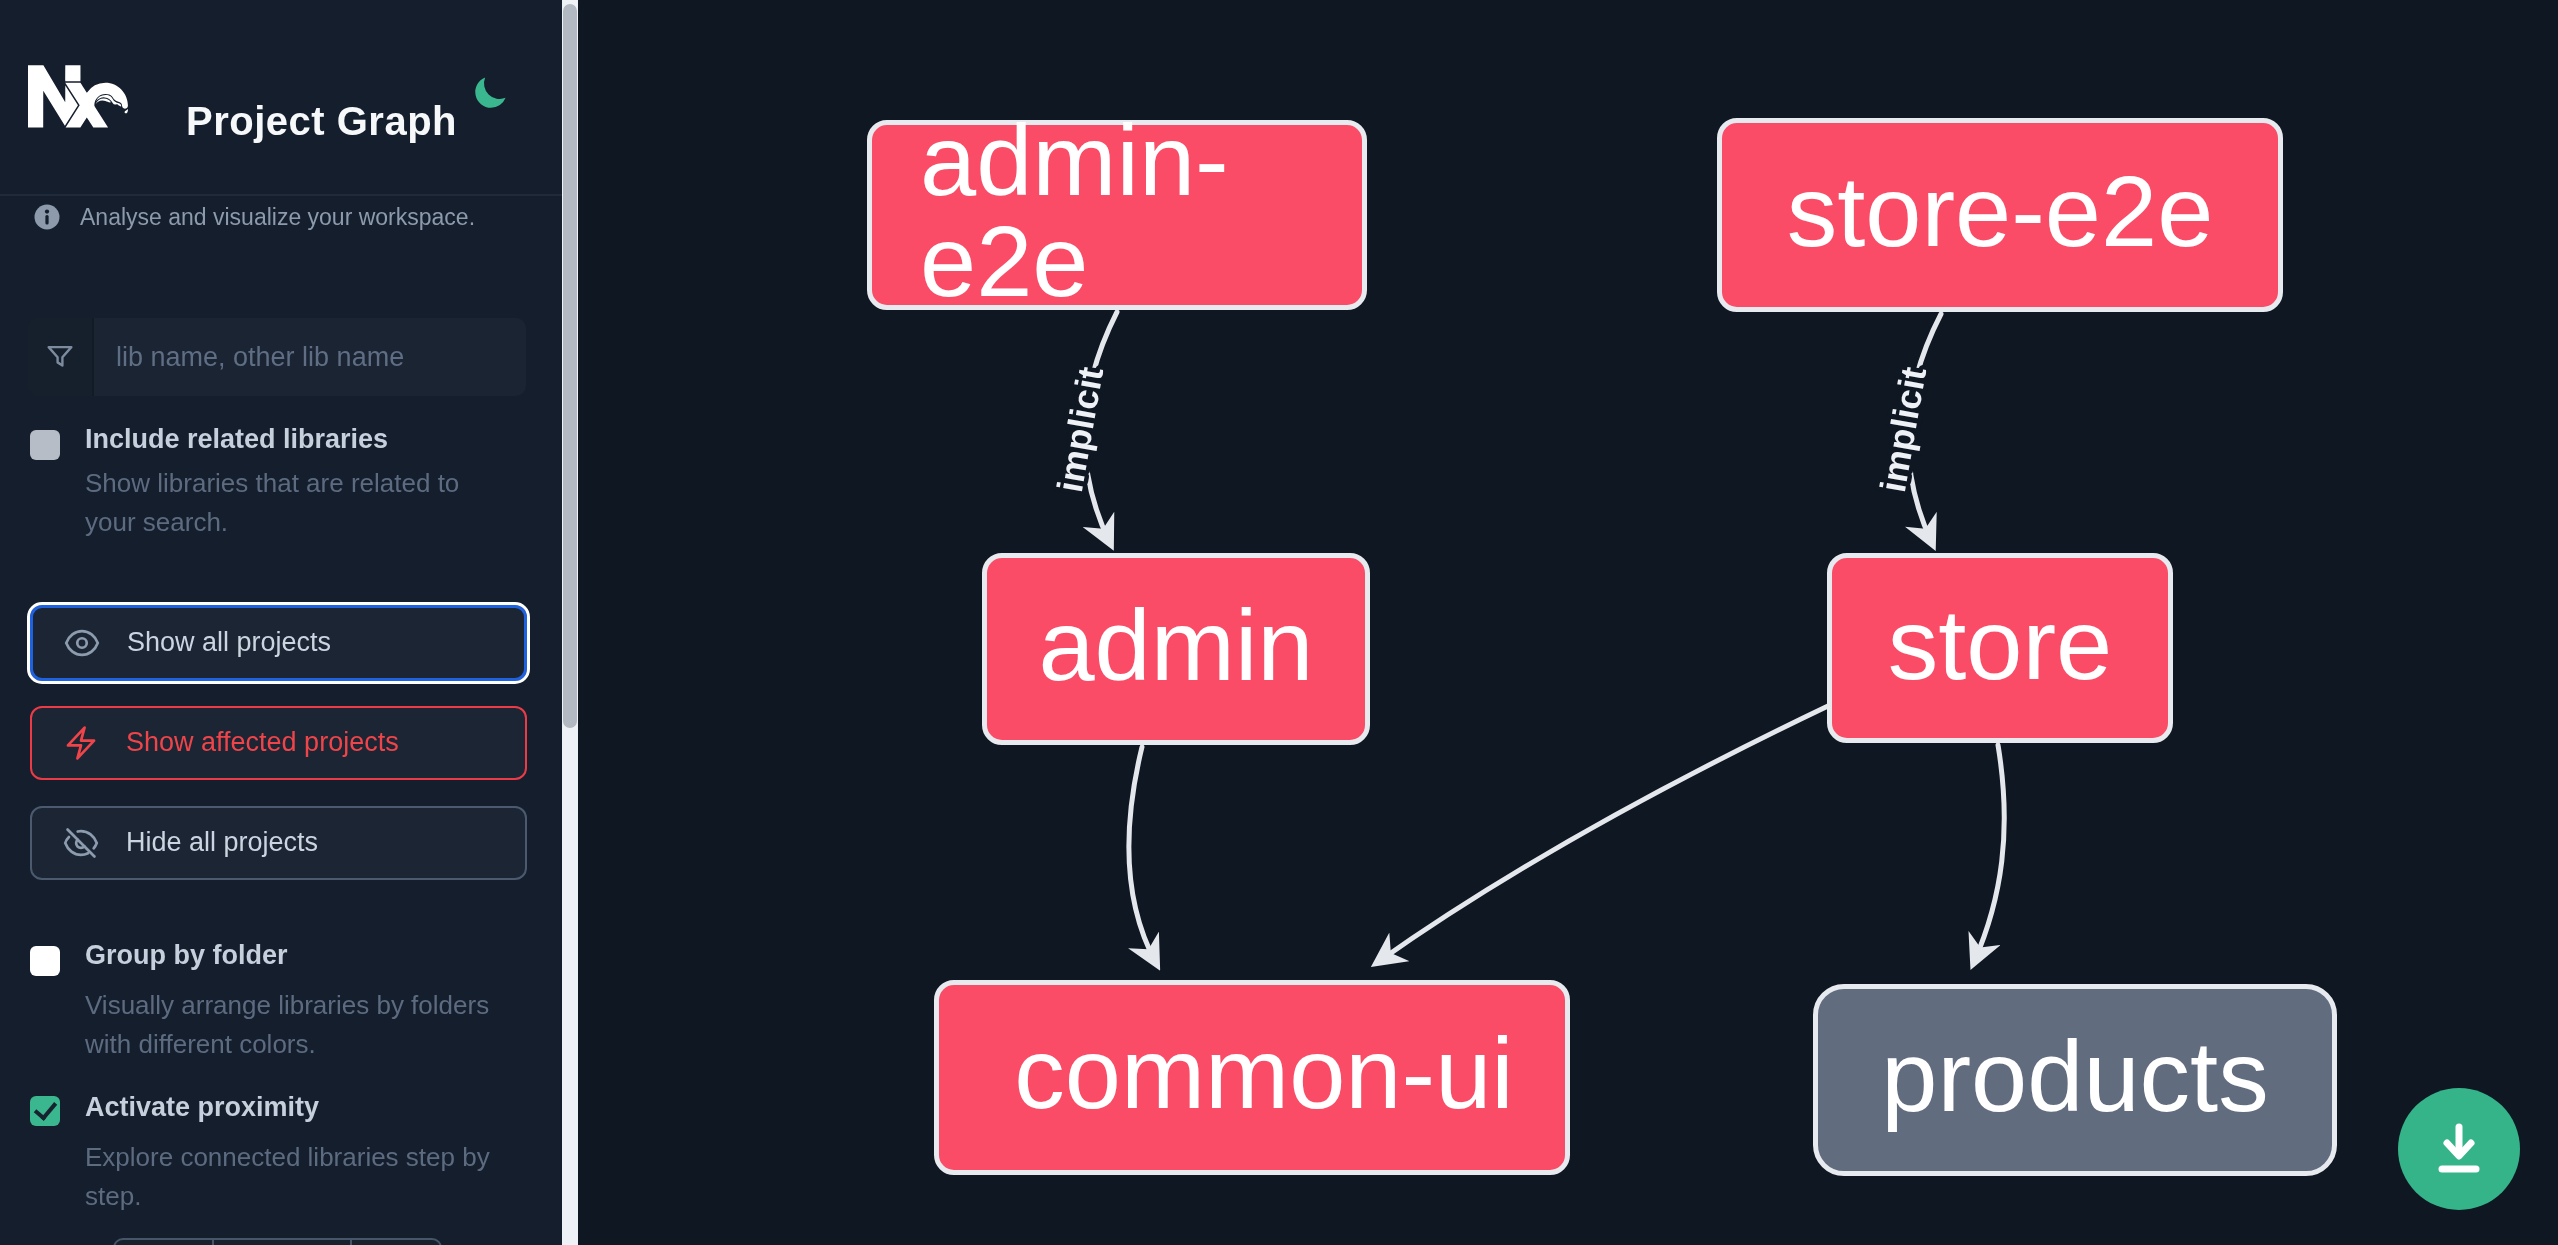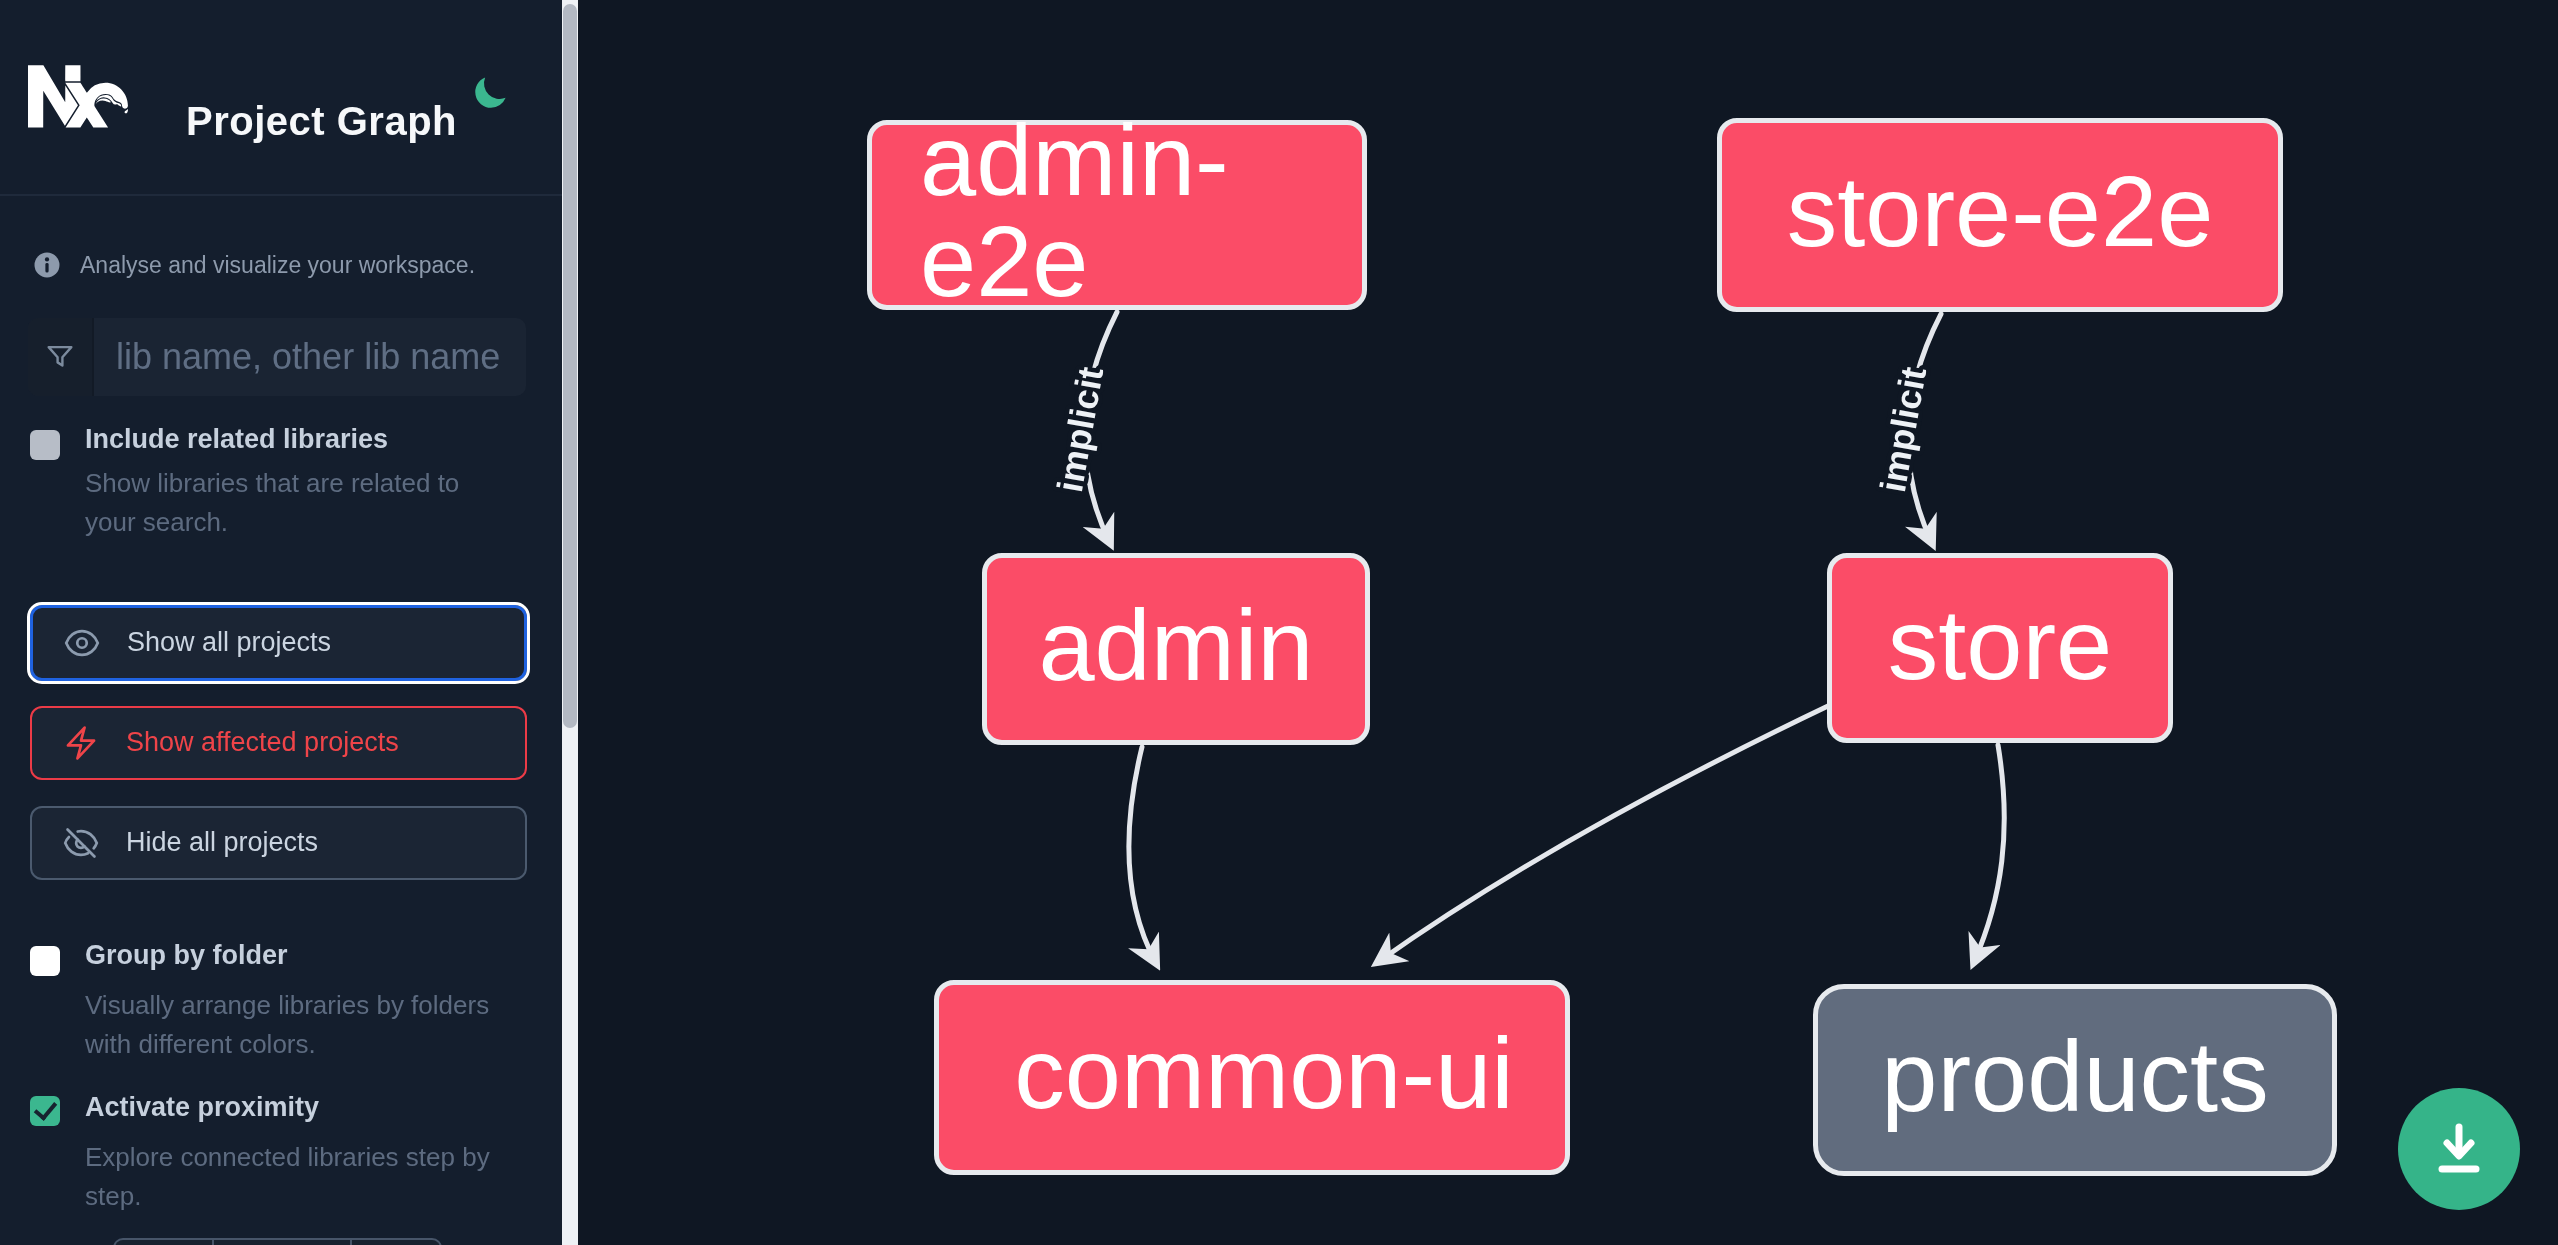--- a/index.html
+++ b/index.html
@@ -25,29 +25,29 @@
   .sidebar{position:absolute;left:0;top:0;width:572px;height:1245px;background:#141e2d;z-index:2;}
   .sb-scrollbar{position:absolute;left:562px;top:0;width:16px;height:1245px;background:#eef1f5;z-index:3;}
   .sb-thumb{position:absolute;left:1px;top:4px;width:14px;height:724px;background:#b3b9c3;border-radius:7px;}
 
   .header-divider{position:absolute;left:0;top:194px;width:562px;height:2px;background:#1f2a3b;}
 
   .nx-logo{position:absolute;left:28px;top:64px;width:100px;height:64px;}
   .page-title{position:absolute;left:186px;top:72px;font-size:40px;font-weight:700;color:#f6f8fa;letter-spacing:.5px;}
   .theme-toggle{position:absolute;left:468px;top:70px;width:46px;height:46px;background:transparent;border:none;cursor:pointer;padding:0;}
 
-  .info-row{position:absolute;left:32px;top:202px;display:flex;align-items:center;gap:18px;width:500px;margin-top:48px;}
+  .info-row{position:absolute;left:32px;top:202px;display:flex;align-items:center;gap:18px;width:500px;}
   .info-text{font-size:23px;color:#8d9aac;}
 
   .search-bar{position:absolute;left:28px;top:318px;width:498px;height:78px;background:#1a2433;
               border-radius:10px;display:flex;align-items:stretch;overflow:hidden;}
   .search-icon-cell{width:66px;background:#161f2c;display:flex;align-items:center;justify-content:center;
                     border-right:2px solid #121a26;flex:none;}
   .search-input{flex:1;background:transparent;border:none;outline:none;color:#cbd5e1;
-                font-size:36px;padding:0 22px;font-family:"Liberation Sans",sans-serif;}
+                font-size:27px;padding:0 22px;font-family:"Liberation Sans",sans-serif;}
   .search-input::placeholder{color:#5f6e84;}
 
   .checkbox{position:absolute;width:30px;height:30px;border-radius:6px;cursor:pointer;}
   .checkbox.cb-gray{background:#b7bdc7;}
   .checkbox.cb-white{background:#ffffff;}
   .checkbox.cb-green{background:#3bb78f;}
   .checkbox.cb-green::after{content:"";position:absolute;left:9px;top:2px;width:9px;height:17px;
        border:solid #17222f;border-width:0 4px 4px 0;transform:rotate(40deg);}
 
   .toggle-label{position:absolute;left:85px;width:430px;font-size:27px;font-weight:600;color:#c6d0dd;cursor:pointer;}

